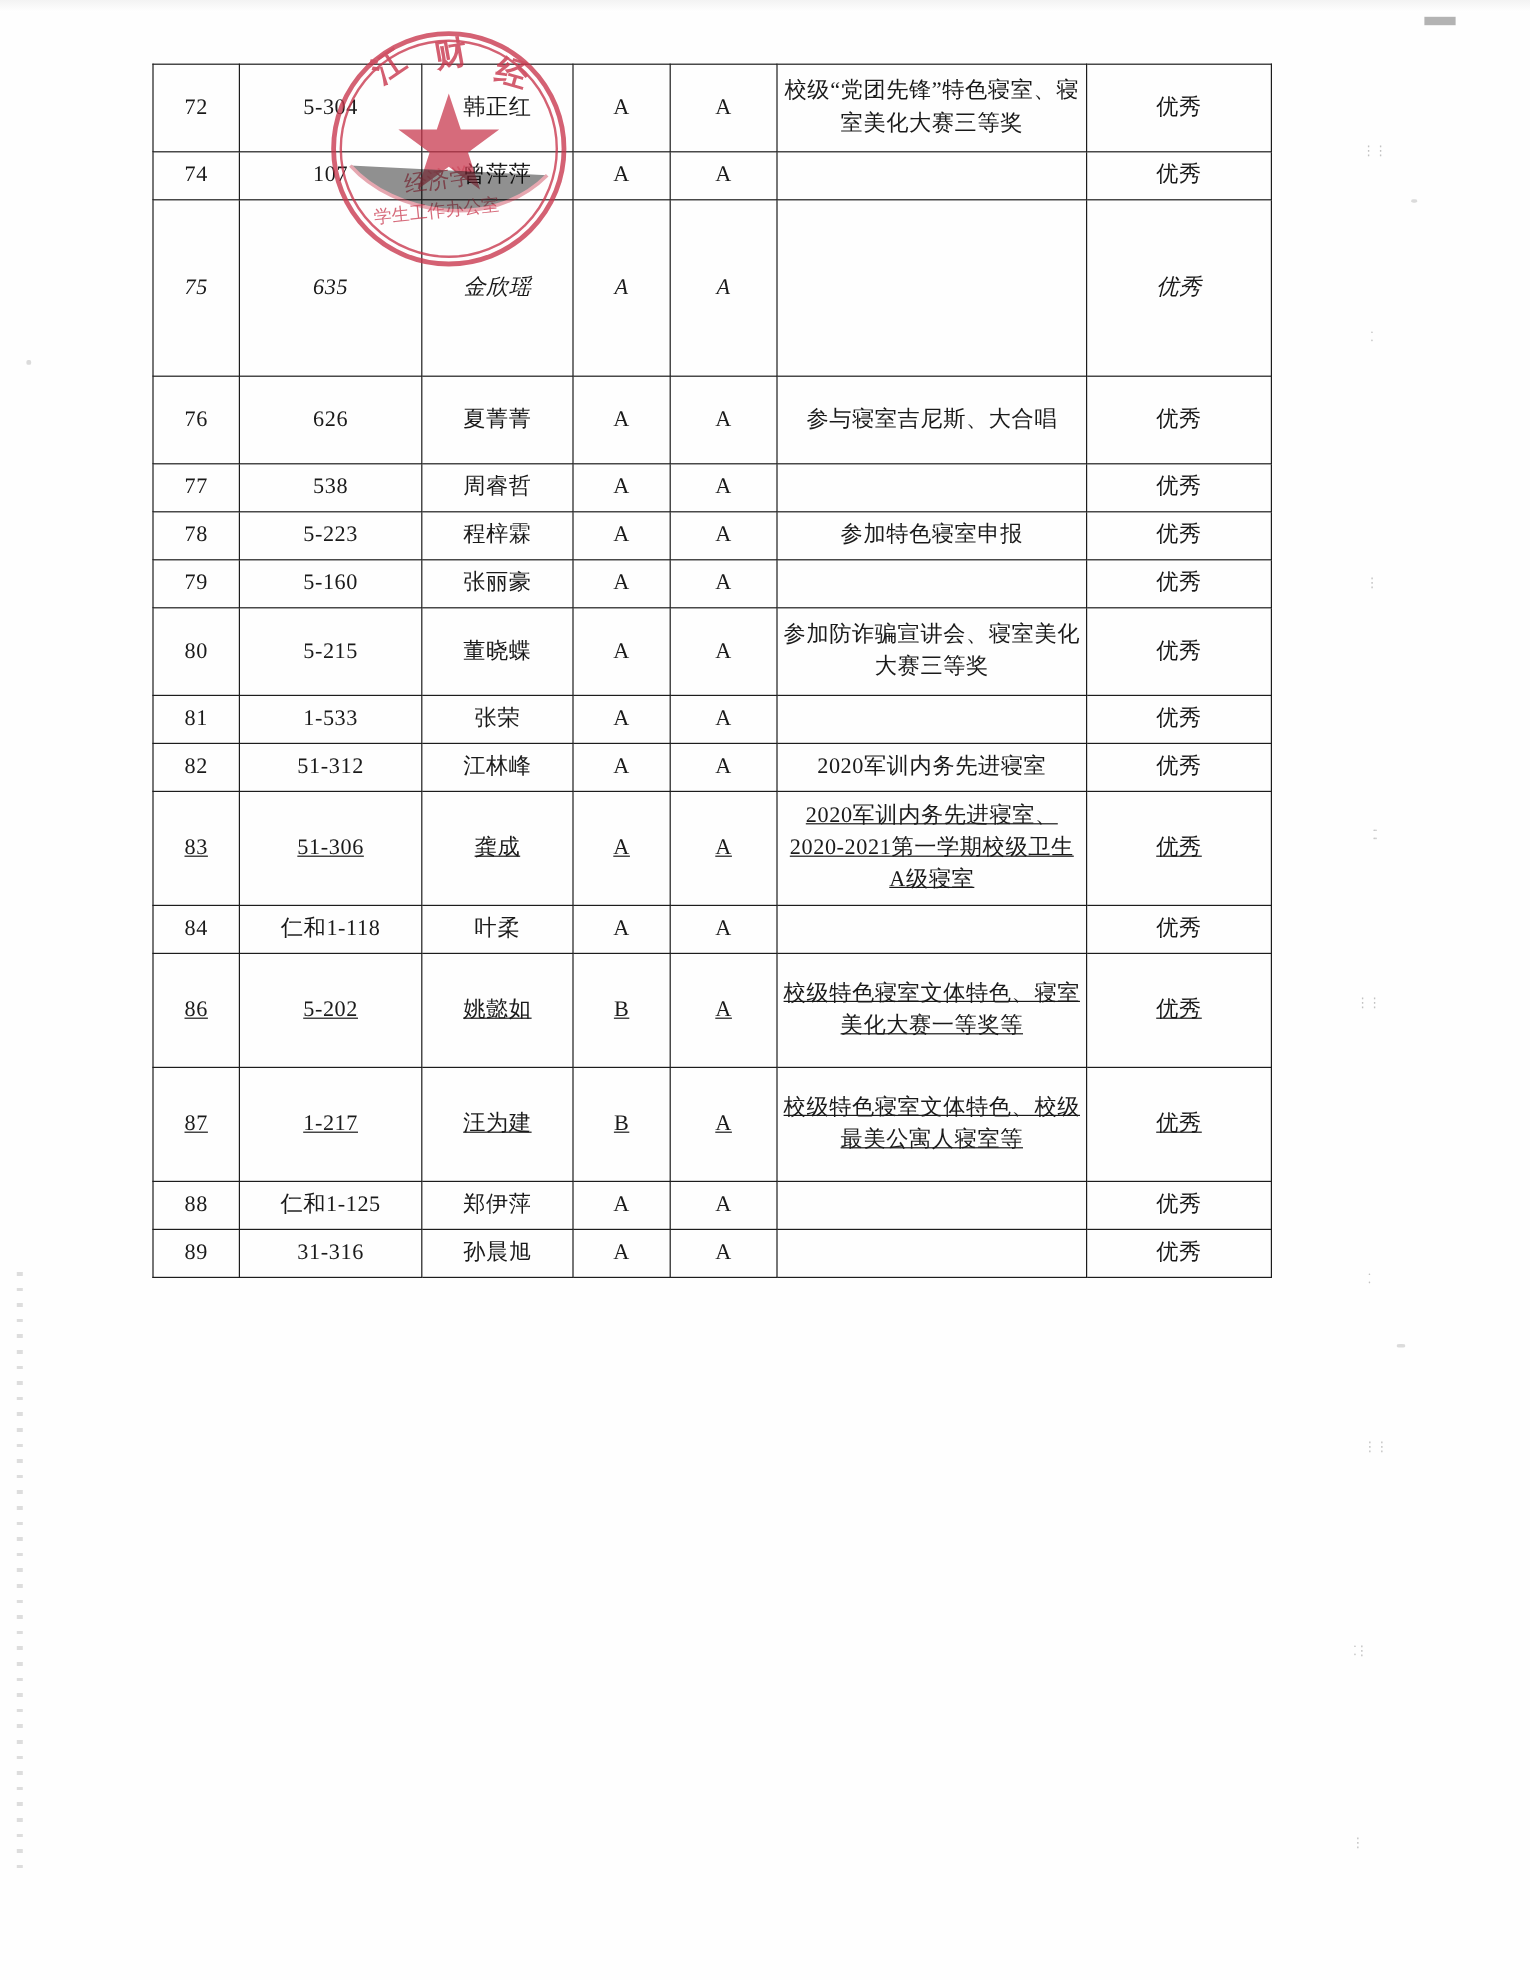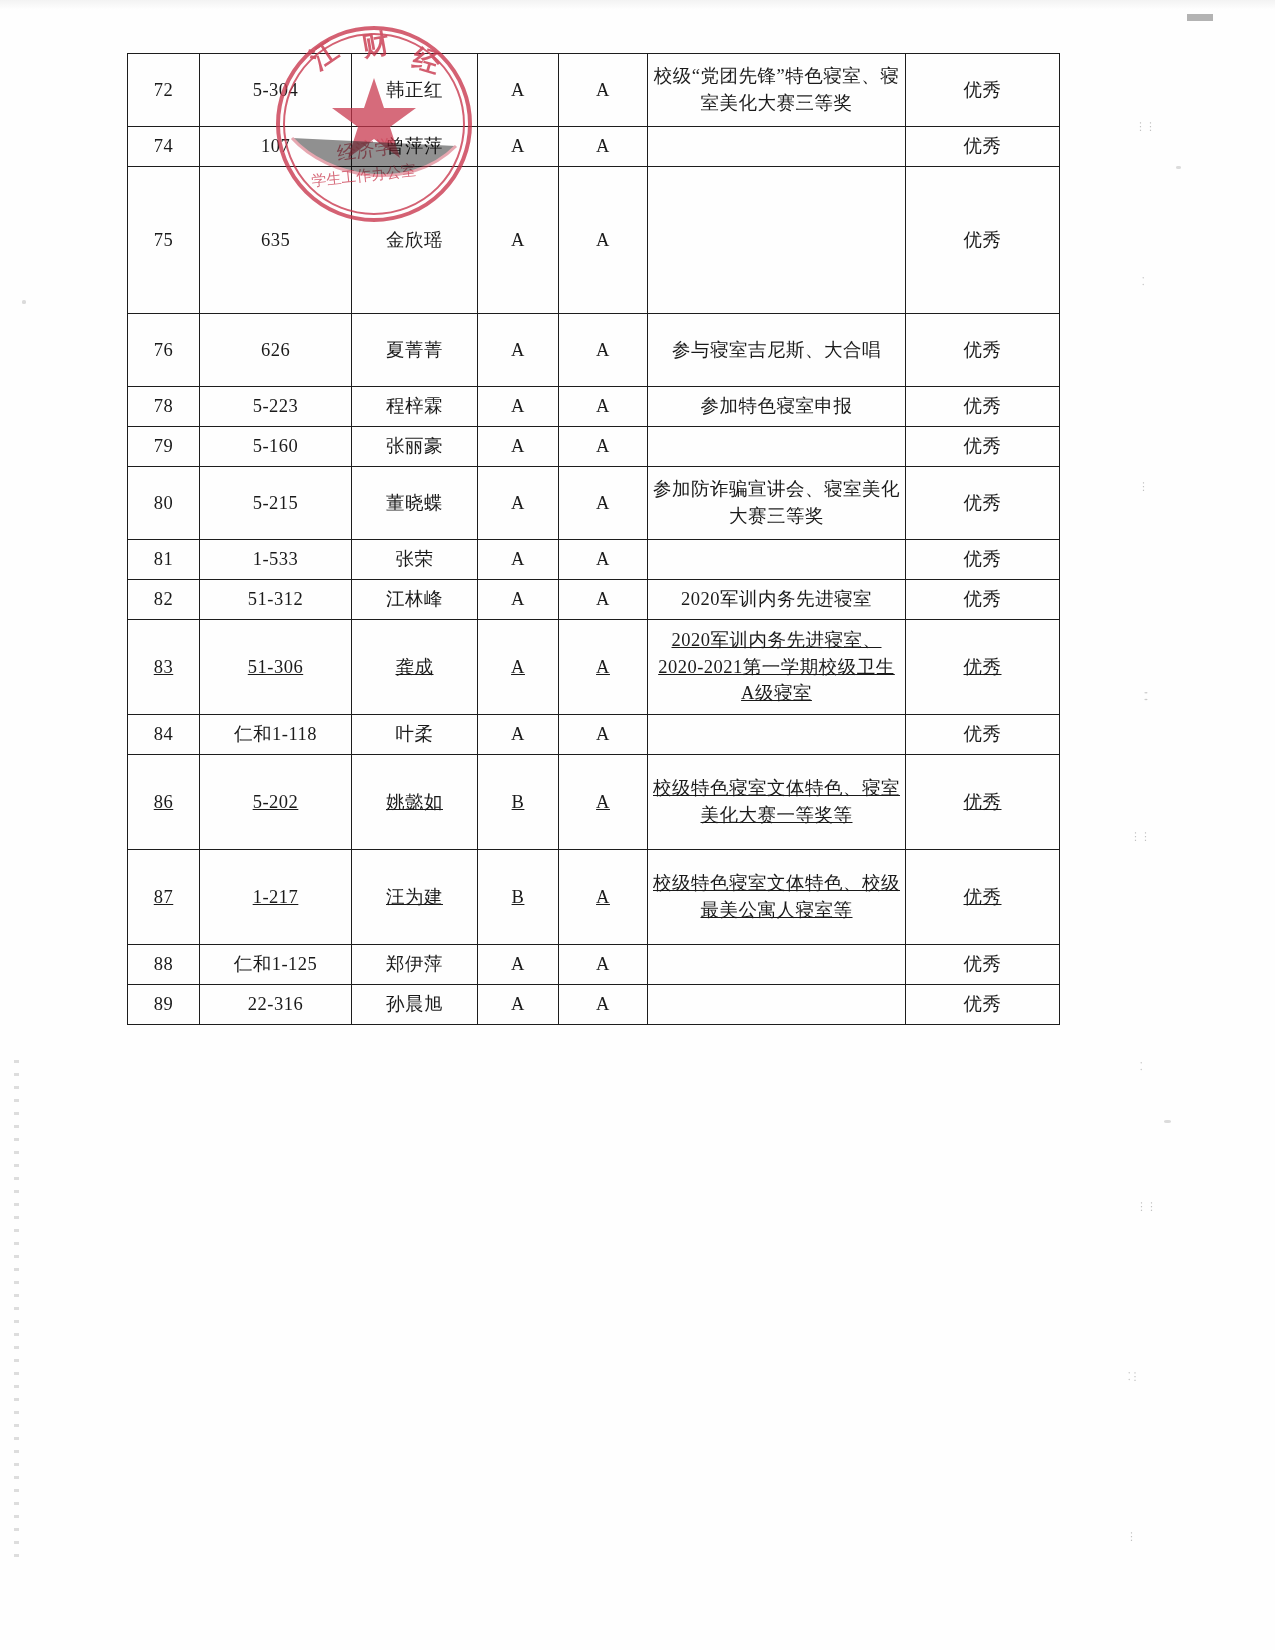--- a/index.html
+++ b/index.html
@@ -77,21 +77,21 @@
   td.name {
     letter-spacing: 2px;
   }
   td.room, td.idx {
     letter-spacing: 1px;
   }
   td.result {
     letter-spacing: 2px;
   }
   
-  tr.h-tall td { height: 140px; }
+  tr.h-tall td { height: 140px; font-style: italic; }
   tr.h-mid td  { height: 66px; }
   tr.h-small td { height: 33px; }
   tr.h-med td { height: 88px; text-decoration: underline; }
 
   
   .seal {
     position: absolute;
     left: 268px;
     top: 18px;
     width: 212px;
@@ -171,20 +171,29 @@
           <tr class="h-mid">
             <td class="idx">76</td>
             <td class="room">626</td>
             <td class="name">夏菁菁</td>
             <td class="grade">A</td>
             <td class="grade">A</td>
             <td class="notes">参与寝室吉尼斯、大合唱</td>
             <td class="result">优秀</td>
           </tr>
           <tr class="h-small">
+            <td class="idx">77</td>
+            <td class="room">538</td>
+            <td class="name">周睿哲</td>
+            <td class="grade">A</td>
+            <td class="grade">A</td>
+            <td class="notes"></td>
+            <td class="result">优秀</td>
+          </tr>
+          <tr class="h-small">
             <td class="idx">78</td>
             <td class="room">5-223</td>
             <td class="name">程梓霖</td>
             <td class="grade">A</td>
             <td class="grade">A</td>
             <td class="notes">参加特色寝室申报</td>
             <td class="result">优秀</td>
           </tr>
           <tr class="h-small">
             <td class="idx">79</td>
@@ -262,21 +271,21 @@
             <td class="idx">88</td>
             <td class="room">仁和1-125</td>
             <td class="name">郑伊萍</td>
             <td class="grade">A</td>
             <td class="grade">A</td>
             <td class="notes"></td>
             <td class="result">优秀</td>
           </tr>
           <tr class="h-small">
             <td class="idx">89</td>
-            <td class="room">22-316</td>
+            <td class="room">31-316</td>
             <td class="name">孙晨旭</td>
             <td class="grade">A</td>
             <td class="grade">A</td>
             <td class="notes"></td>
             <td class="result">优秀</td>
           </tr>
         </tbody>
     </table>
   </div>
 

